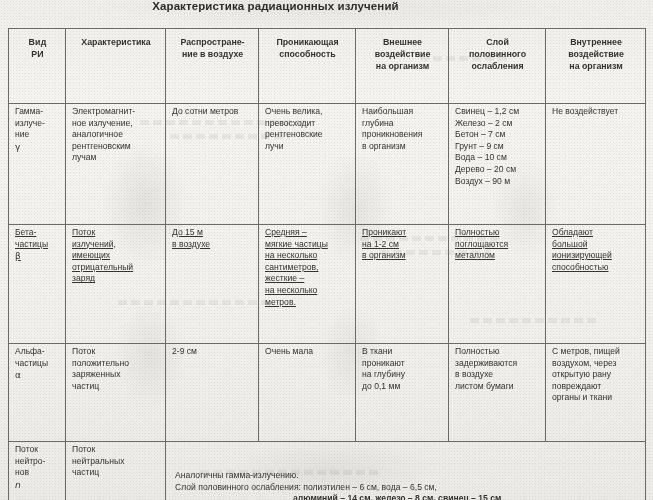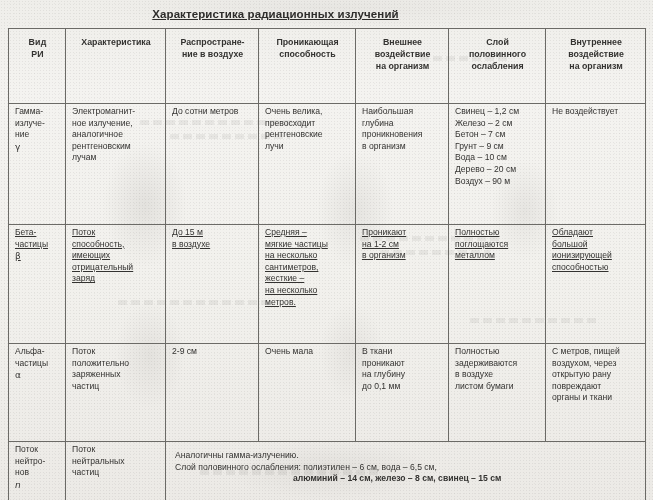--- a/index.html
+++ b/index.html
@@ -52,30 +52,29 @@
         90deg,
         rgba(70,68,64,.9) 0px, rgba(70,68,64,.9) 9px,
         rgba(0,0,0,0) 9px, rgba(0,0,0,0) 13px);
     height: 5px;
     border-radius: 1px;
   }
 
   
   #title {
     position: absolute;
-    top: 8px;
+    top: 0;
     left: 0;
     width: 551px;
     text-align: center;
     font-size: 11.5px;
     font-weight: bold;
     letter-spacing: .1px;
     color: #2e2d2b;
     white-space: nowrap;
-    text-decoration: underline;
   }
 
   
   #tbl-wrap {
     position: absolute;
     left: 8px;
     top: 28px;
     width: 637px;
     height: 462px;
   }
@@ -118,21 +117,21 @@
 
   .cell-lines span {
     display: block;
     white-space: nowrap;
   }
 
   td.merged {
     padding-left: 9px;
     padding-top: 8px;
   }
-  td.merged .l1 { display:block; }
+  td.merged .l1 { display:block;margin-top:20px; }
   td.merged .l2 { display:block; }
   td.merged .l3 { display:block; padding-left: 118px; font-weight: bold; }
 
   
   col.w1 { width: 57px; }
   col.w2 { width: 100px; }
   col.w3 { width: 93px; }
   col.w4 { width: 97px; }
   col.w5 { width: 93px; }
   col.w6 { width: 97px; }
@@ -251,21 +250,21 @@
       </tr>
 
       <tr class="r-beta">
         <td class="c1 cell-lines">
           <span>Бета-</span>
           <span>частицы</span>
           <span class="sym">β</span>
         </td>
         <td class="cell-lines">
           <span>Поток</span>
-          <span>способность,</span>
+          <span>излучений,</span>
           <span>имеющих</span>
           <span>отрицательный</span>
           <span>заряд</span>
         </td>
         <td class="cell-lines">
           <span>До 15 м</span>
           <span>в воздухе</span>
         </td>
         <td class="cell-lines">
           <span>Средняя –</span>

